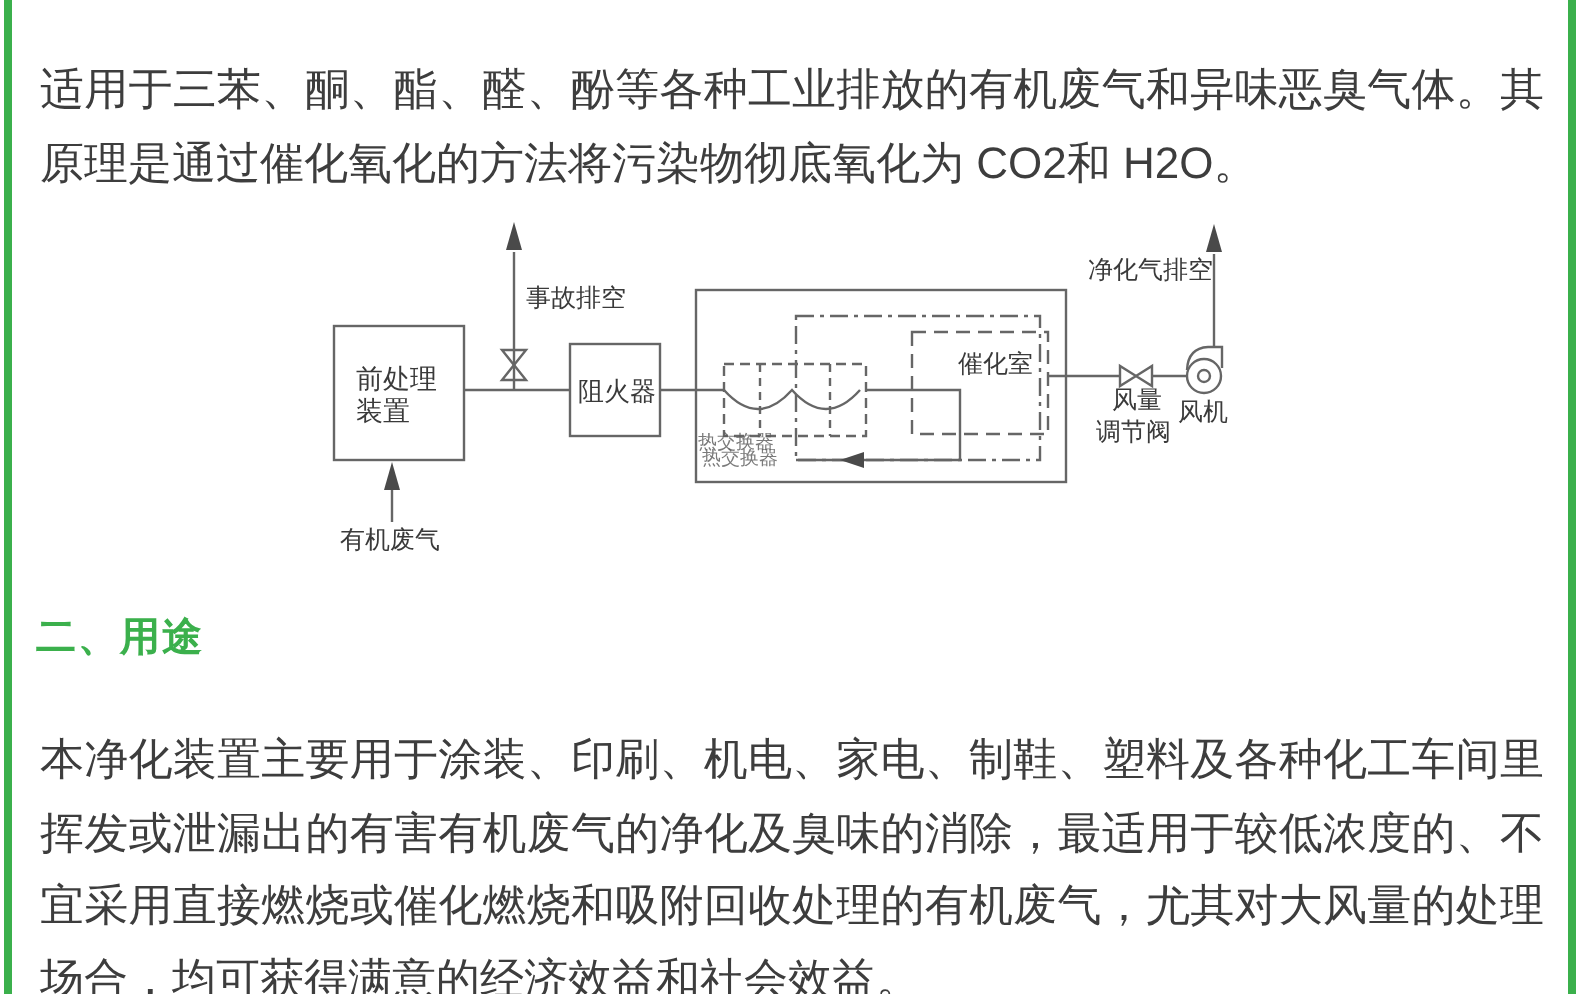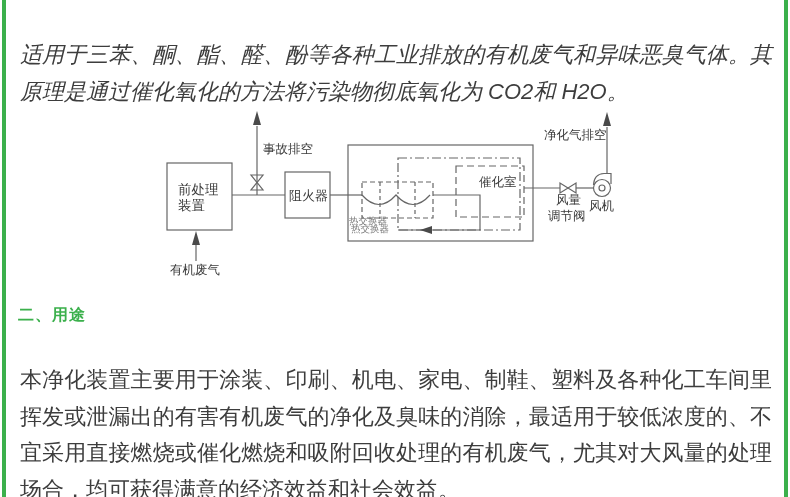--- a/index.html
+++ b/index.html
@@ -16,25 +16,25 @@
   .edge{position:absolute;top:0;bottom:0;width:4px;background:var(--accent-green);}
   .edge.left{left:2px;}
   .edge.right{right:2px;}
   .para{
     position:absolute;left:20px;width:752px;
     font-size:22px;line-height:37px;
     text-align:justify;text-justify:inter-character;
     color:var(--body-text);
     letter-spacing:0;
   }
-  .intro{top:14px;font-style:italic;}
+  .intro{top:4px;}
   .usage{top:340px;line-height:36.5px;}
   .heading{
     position:absolute;left:18px;top:289px;
-    font-size:16px;line-height:26px;
+    font-size:20px;line-height:26px;
     color:var(--accent-green);
     letter-spacing:1px;
   }
   .diagram{position:absolute;left:0;top:98px;width:790px;height:192px;}
   .d-stroke{stroke:var(--diagram-stroke);fill:none;stroke-width:1.2;}
   .d-fill{fill:#4a4a4a;stroke:none;}
   .d-text{fill:#3a3a3a;stroke:none;font-family:"Liberation Sans","DejaVu Sans",sans-serif;}
   .d-ghost{fill:#5a5a5a;opacity:.8;}
 </style>
 </head>

